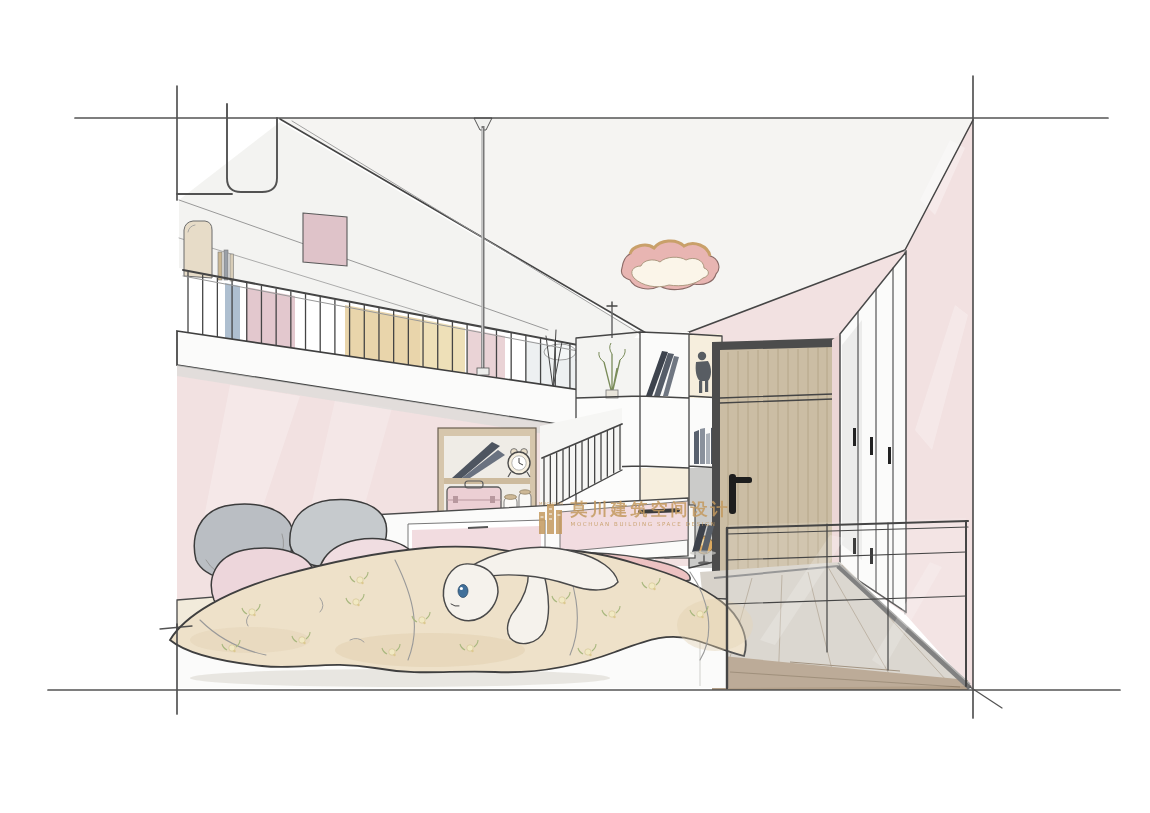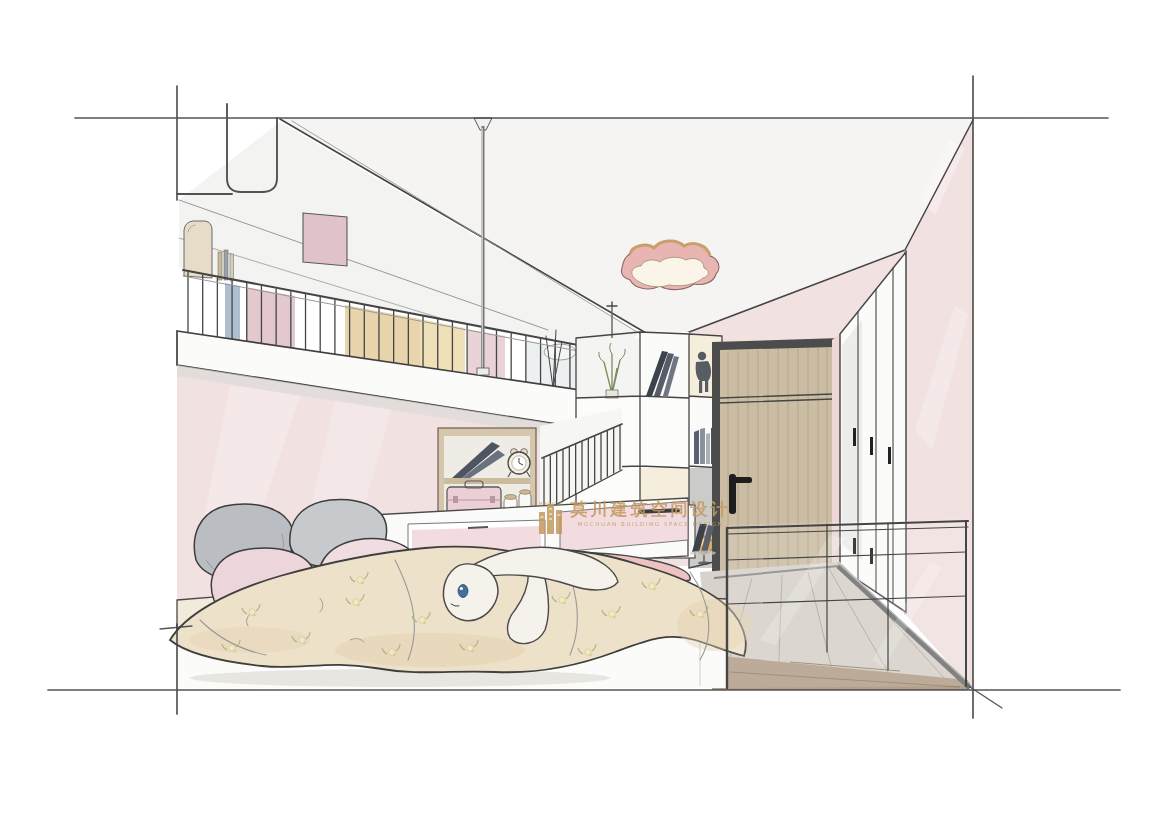--- a/index.html
+++ b/index.html
@@ -10,21 +10,21 @@
     --plush-white:#f5f2ec; --plush-pink:#edc2c2; --plush-eye:#41709a;
     --lamp-pink:#e8b5b2; --lamp-rim:#c9a06a; --lamp-face:#fbf5e9;
     --gold:#c49a5f; --door-wood:#cbbda4; --door-frame:#4c4c4c;
     --floor-wood:#b3a08a; --floor-light:#d7d2ca; --furniture-white:#fbfbfa;
     --drawer-pink:#f2dce0; --case-pink:#eccfd4; --cabinet-tan:#e9d5ab; --cabinet-blue:#aebfd0;
     --book-dark:#454b55; --metal:#6f7377; --glow:#f6eedd; --plant-green:#7a8c5a;
     --globe-amber:#dcaa60; --wood-frame:#d6c6ac;
   }
   html,body{margin:0;padding:0;background:#fff;}
   #stage{position:relative;width:1150px;height:813px;background:var(--paper);overflow:hidden;
-         font-family:"DejaVu Sans","Liberation Sans",sans-serif;text-align:center;}
+         font-family:"DejaVu Sans","Liberation Sans",sans-serif;}
   svg{position:absolute;left:0;top:0;}
   .ln{stroke:var(--line);fill:none;stroke-linecap:round;}
   .faint{stroke:#999;fill:none;stroke-linecap:round;}
   .watermark{position:absolute;left:539px;top:500px;display:flex;align-items:flex-start;gap:7px;
              color:var(--gold);opacity:.85;pointer-events:none;}
   .wm-left{display:flex;flex-direction:column;align-items:center;}
   .wm-logo-label{font-size:4px;letter-spacing:.5px;margin-top:1px;color:var(--gold);}
   .wm-cn{font-size:17px;letter-spacing:3px;font-weight:bold;line-height:1.1;white-space:nowrap;}
   .wm-en{font-size:5.5px;letter-spacing:1.6px;margin-top:2px;white-space:nowrap;}
 </style>

